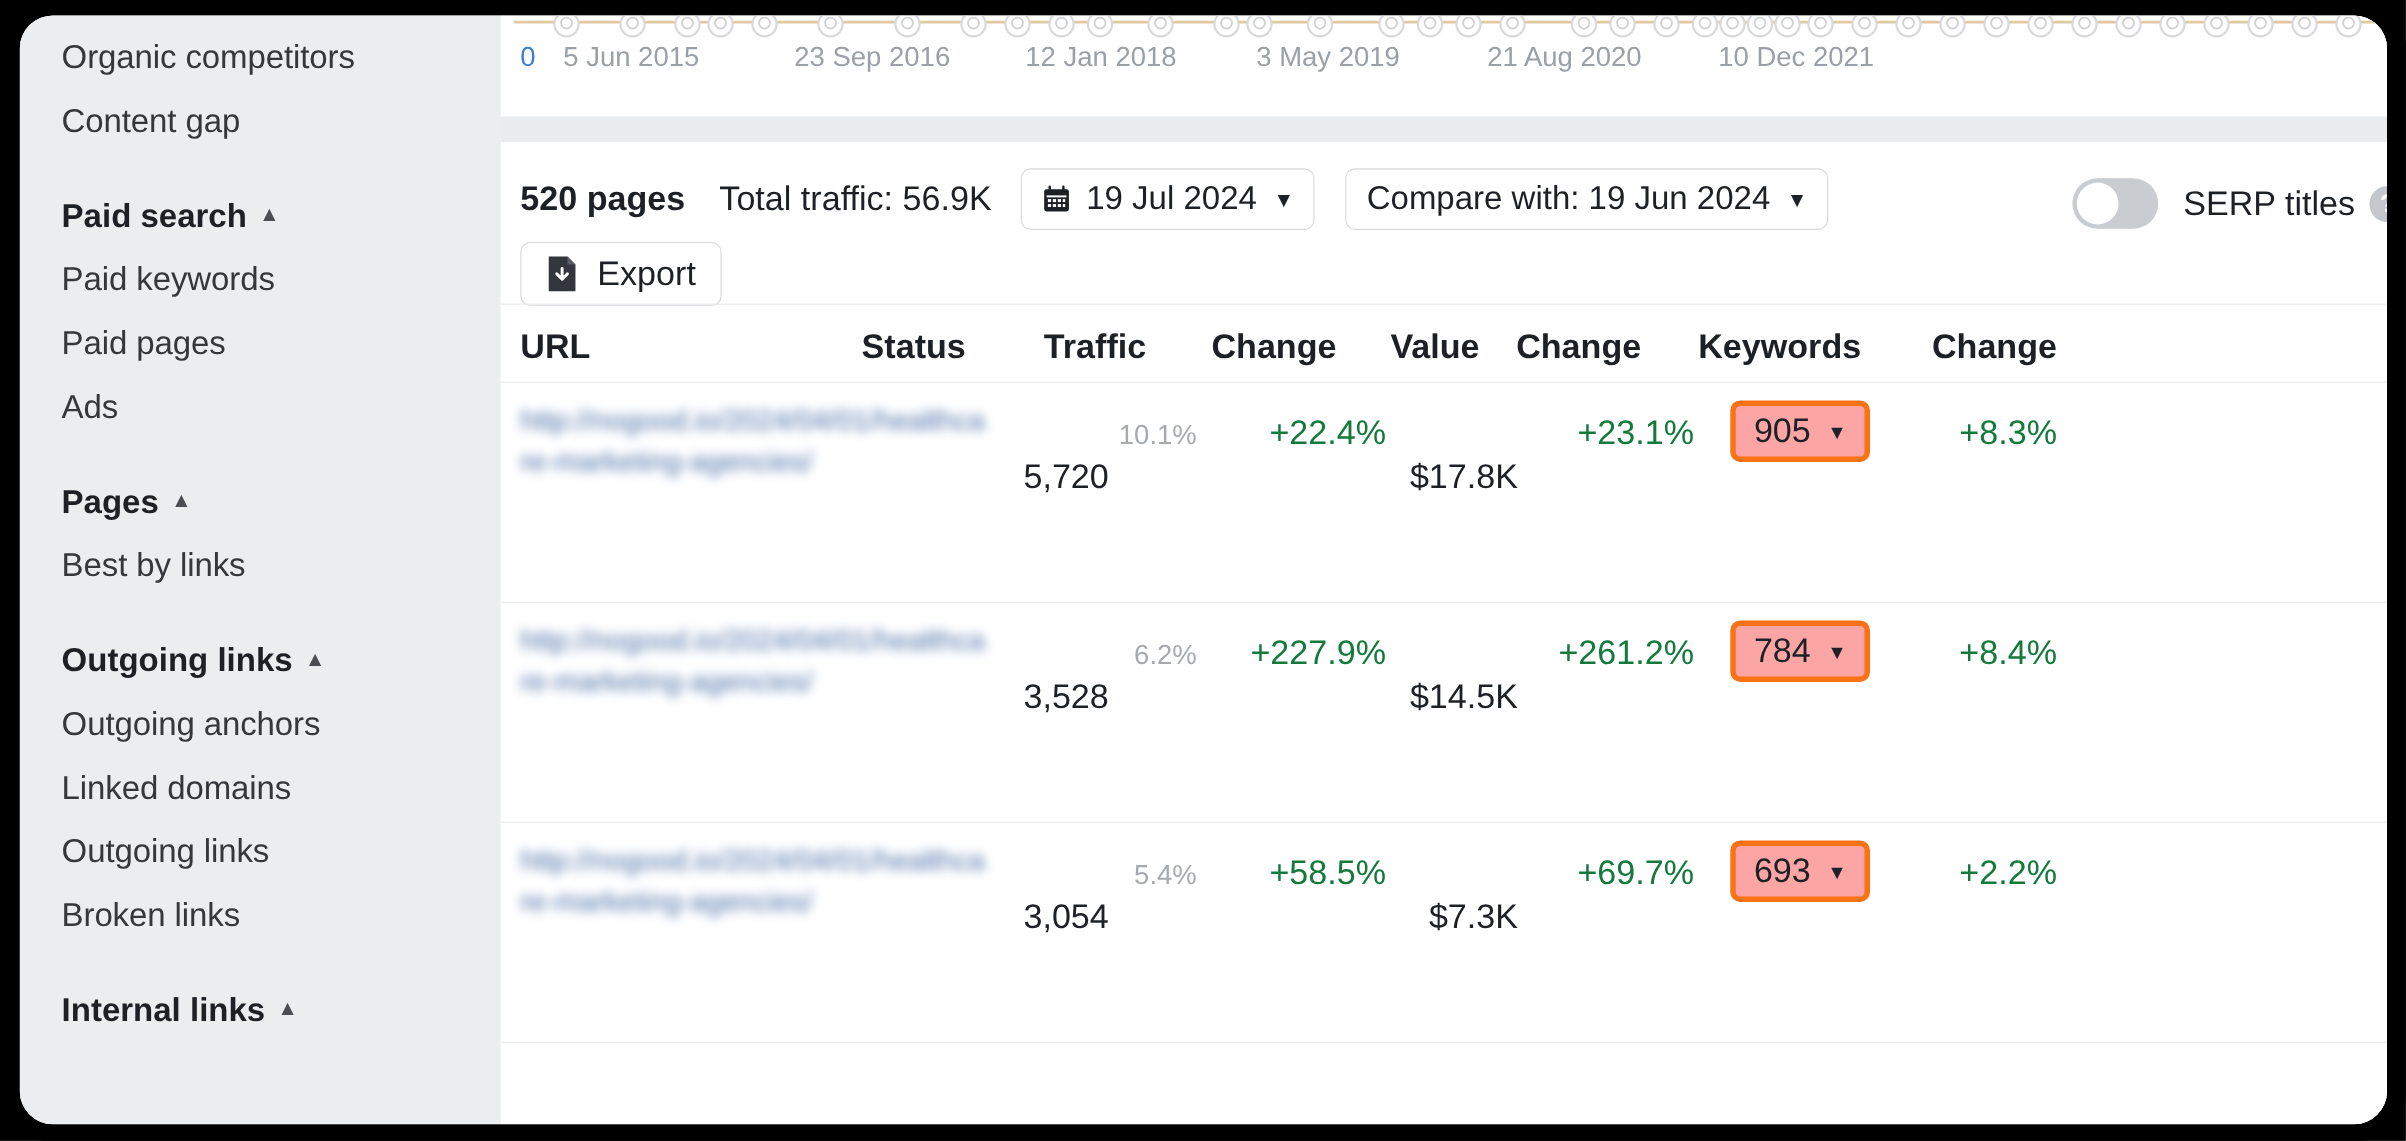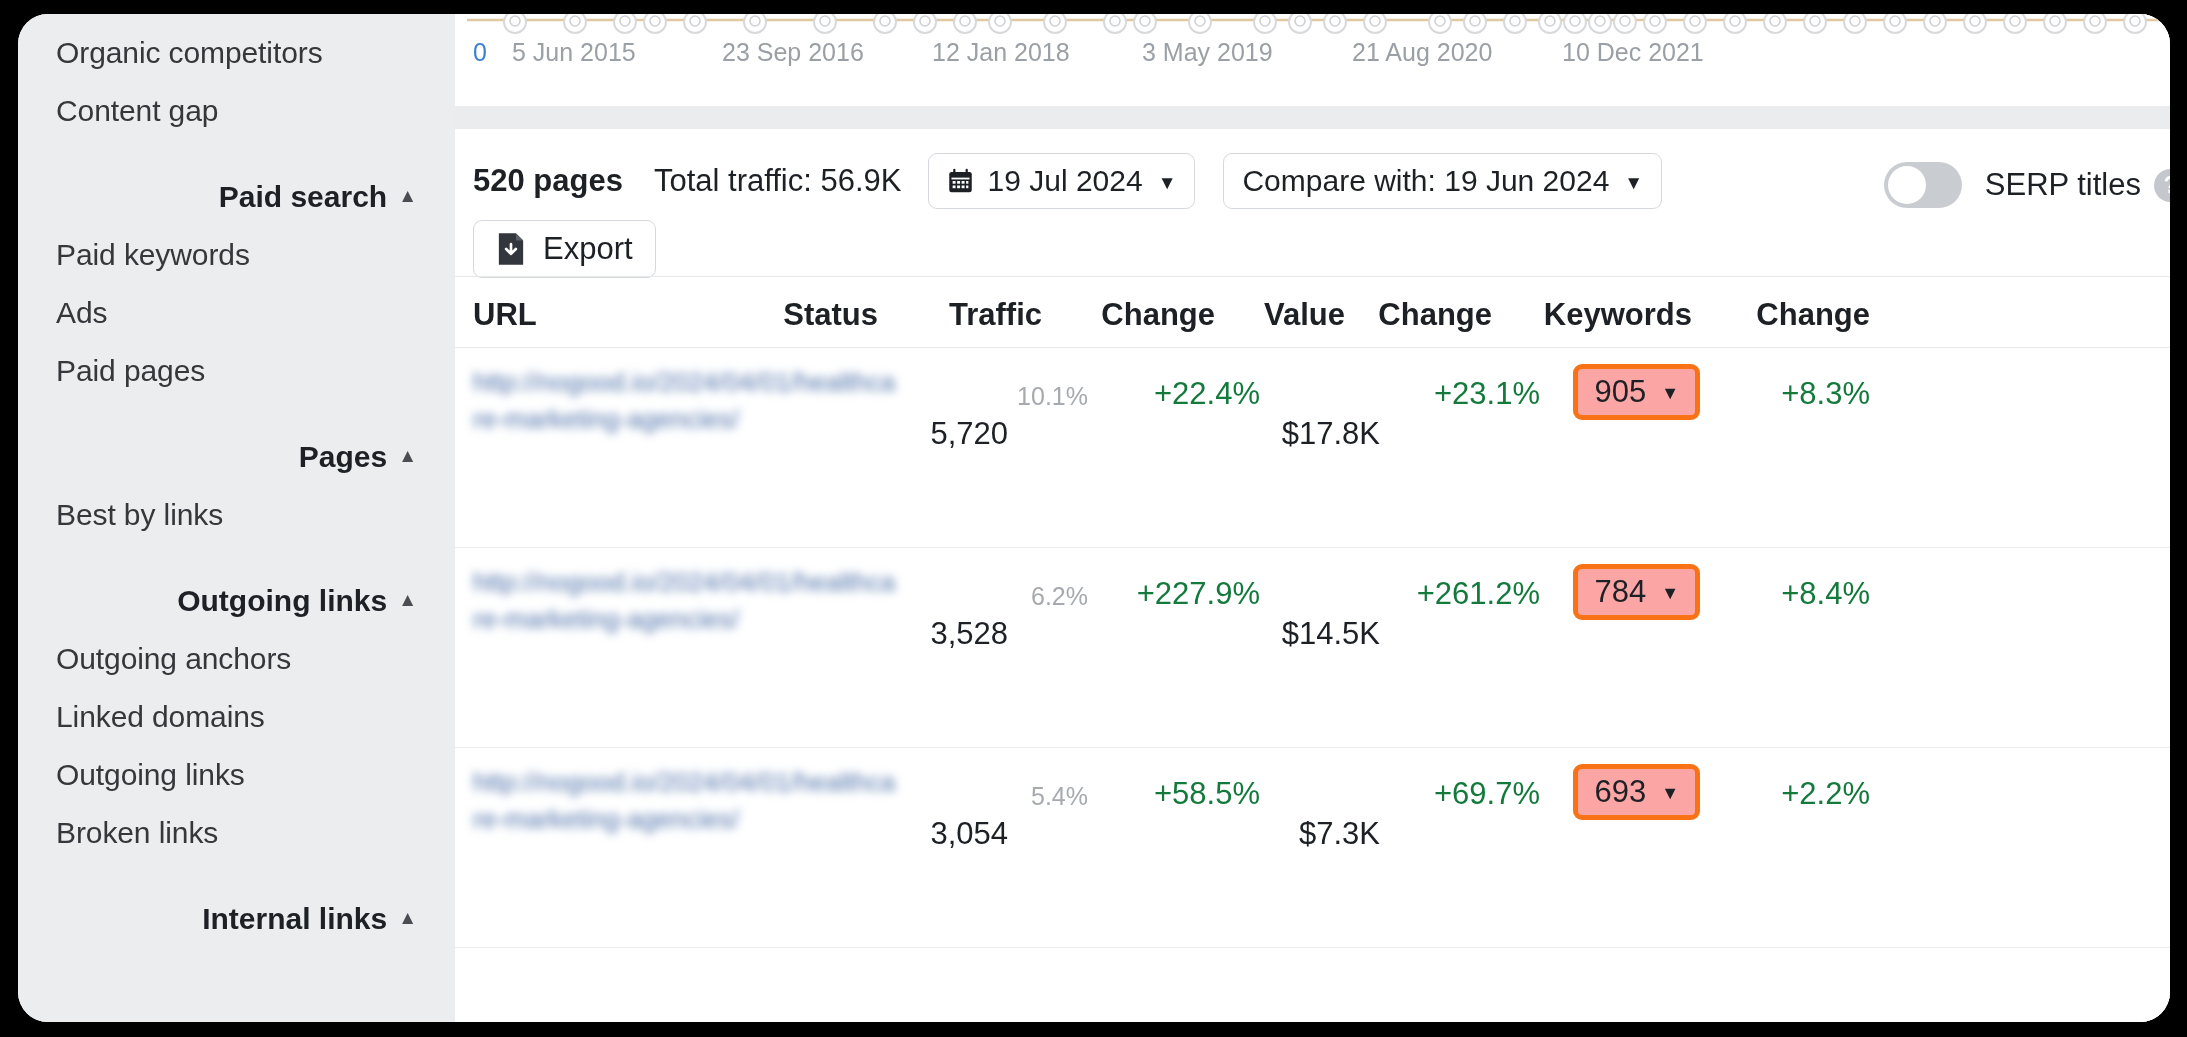--- a/index.html
+++ b/index.html
@@ -54,21 +54,20 @@
   .nav-group {
     height: 58px;
     display: flex;
     align-items: center;
     padding: 0 22px;
     margin: 0 16px;
     font-size: 30px;
     font-weight: bold;
     color: #1d2025;
     white-space: nowrap;
-    justify-content: flex-end;
   }
   .nav-group .caret {
     margin-left: 11px;
     font-size: 19px;
     color: #4a4d52;
     line-height: 1;
     position: relative;
     top: -2px;
   }
   .group-spacer { height: 28px; }
@@ -334,24 +333,24 @@
         </div>
         <div class="group-spacer"></div>
         <div class="nav-group">
           <span>Paid search</span>
           <span class="caret">▲</span>
         </div>
         <div class="nav-item">
           <span>Paid keywords</span>
         </div>
         <div class="nav-item">
+          <span>Paid pages</span>
+        </div>
+        <div class="nav-item">
           <span>Ads</span>
-        </div>
-        <div class="nav-item">
-          <span>Paid pages</span>
         </div>
         <div class="group-spacer"></div>
         <div class="nav-group">
           <span>Pages</span>
           <span class="caret">▲</span>
         </div>
         <div class="nav-item">
           <span>Best by links</span>
         </div>
         <div class="group-spacer"></div>

